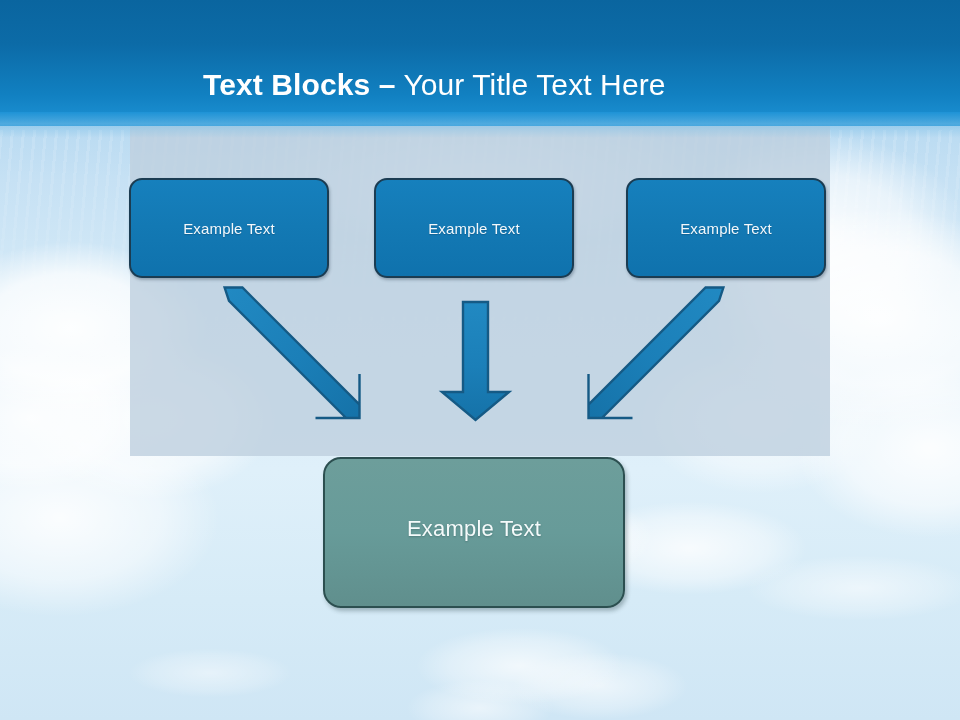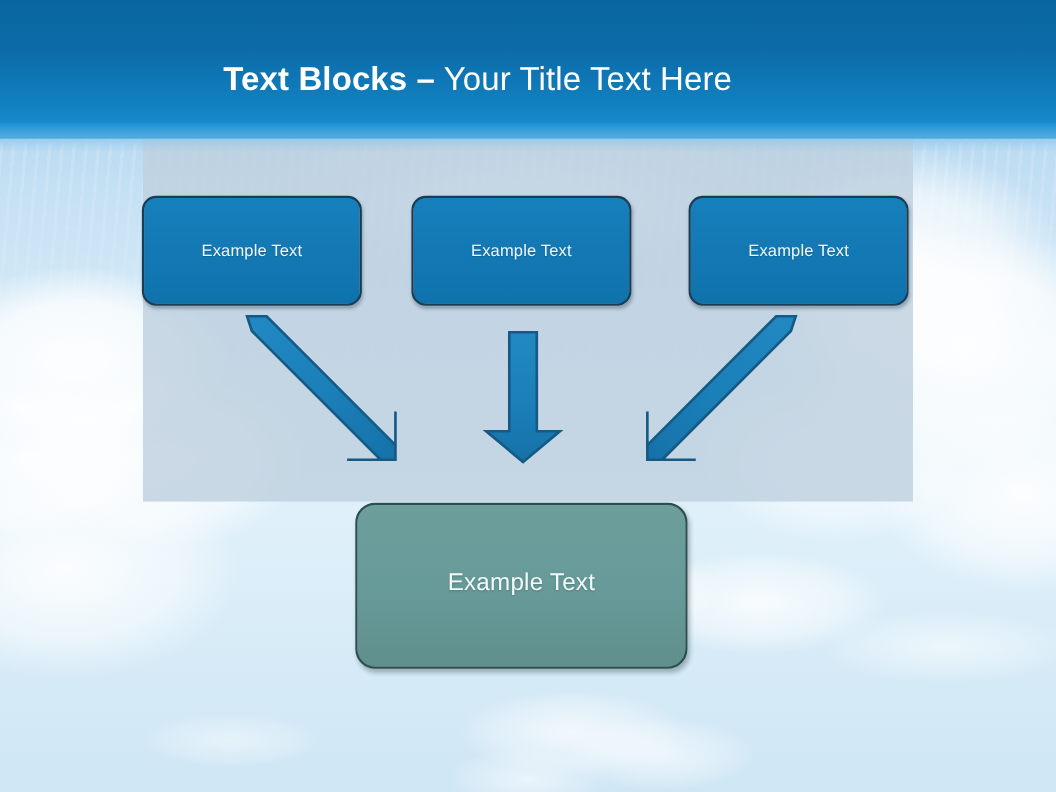--- a/index.html
+++ b/index.html
@@ -90,21 +90,21 @@
   }
   .header-fade {
     position: absolute;
     left: 0; top: 112px;
     width: 960px; height: 26px;
     background: linear-gradient(to bottom, rgba(30,147,214,1) 0%, rgba(120,190,232,.55) 45%, rgba(170,212,238,0) 100%);
   }
 
   .slide-title {
     position: absolute;
-    left: 203px; top: 56px;
+    left: 203px; top: 68px;
     font-size: 30px;
     color: #ffffff;
     letter-spacing: .1px;
     white-space: nowrap;
   }
   .slide-title .t-strong { font-weight: bold; }
   .slide-title .t-light  { font-weight: normal; }
 
   
   .top-box {

